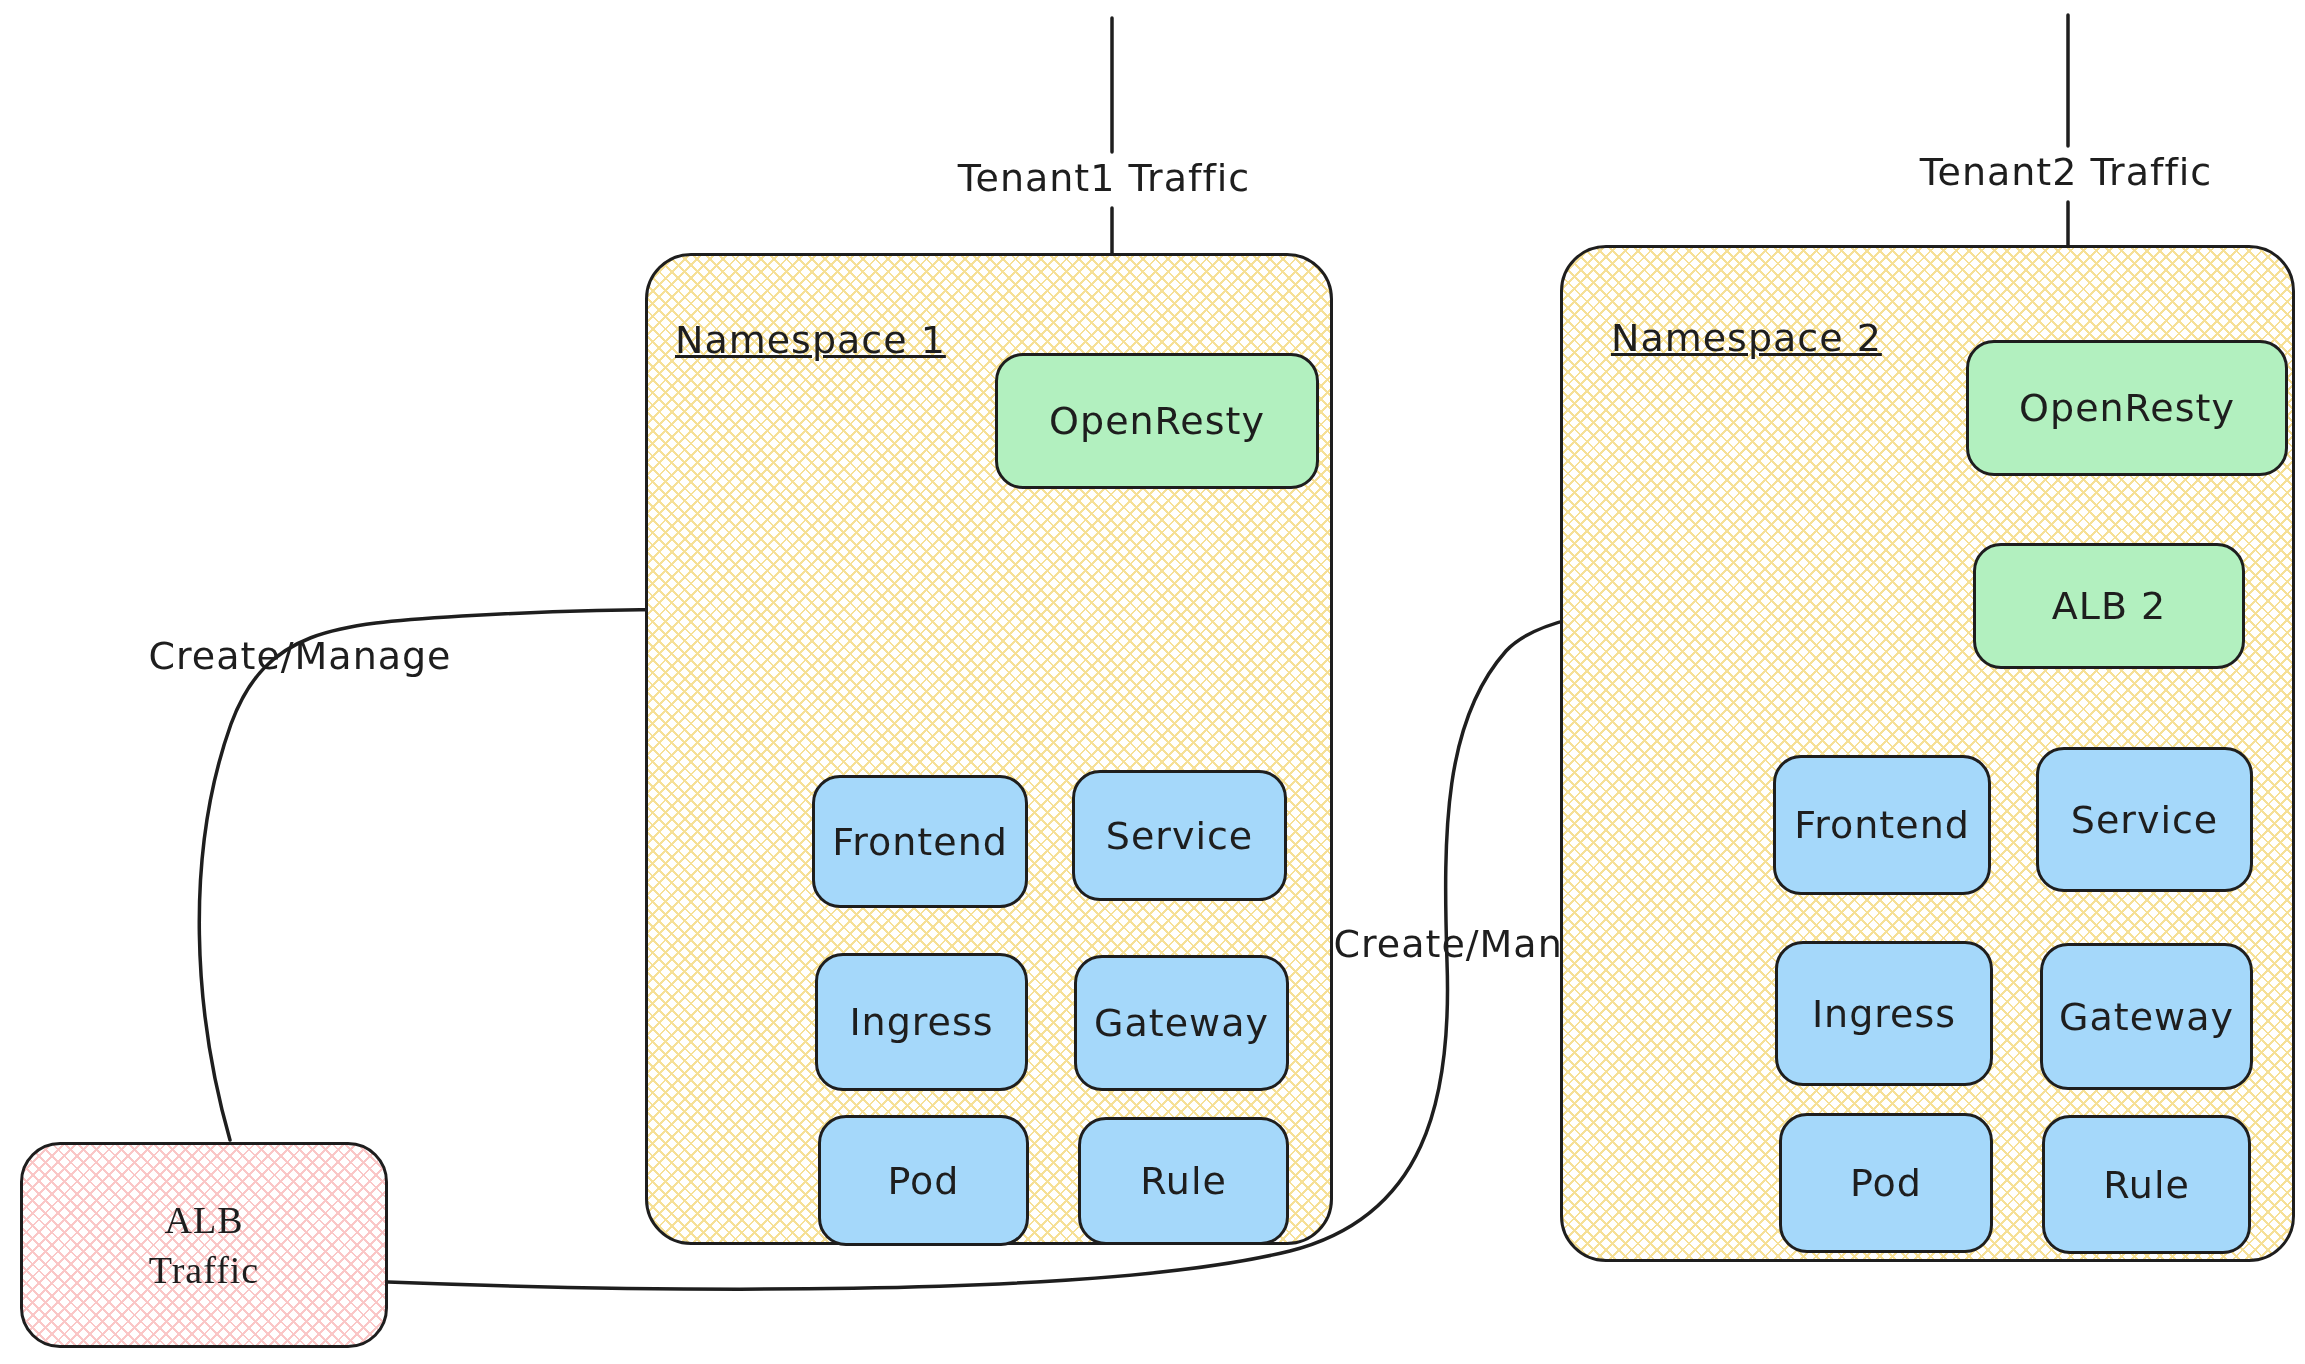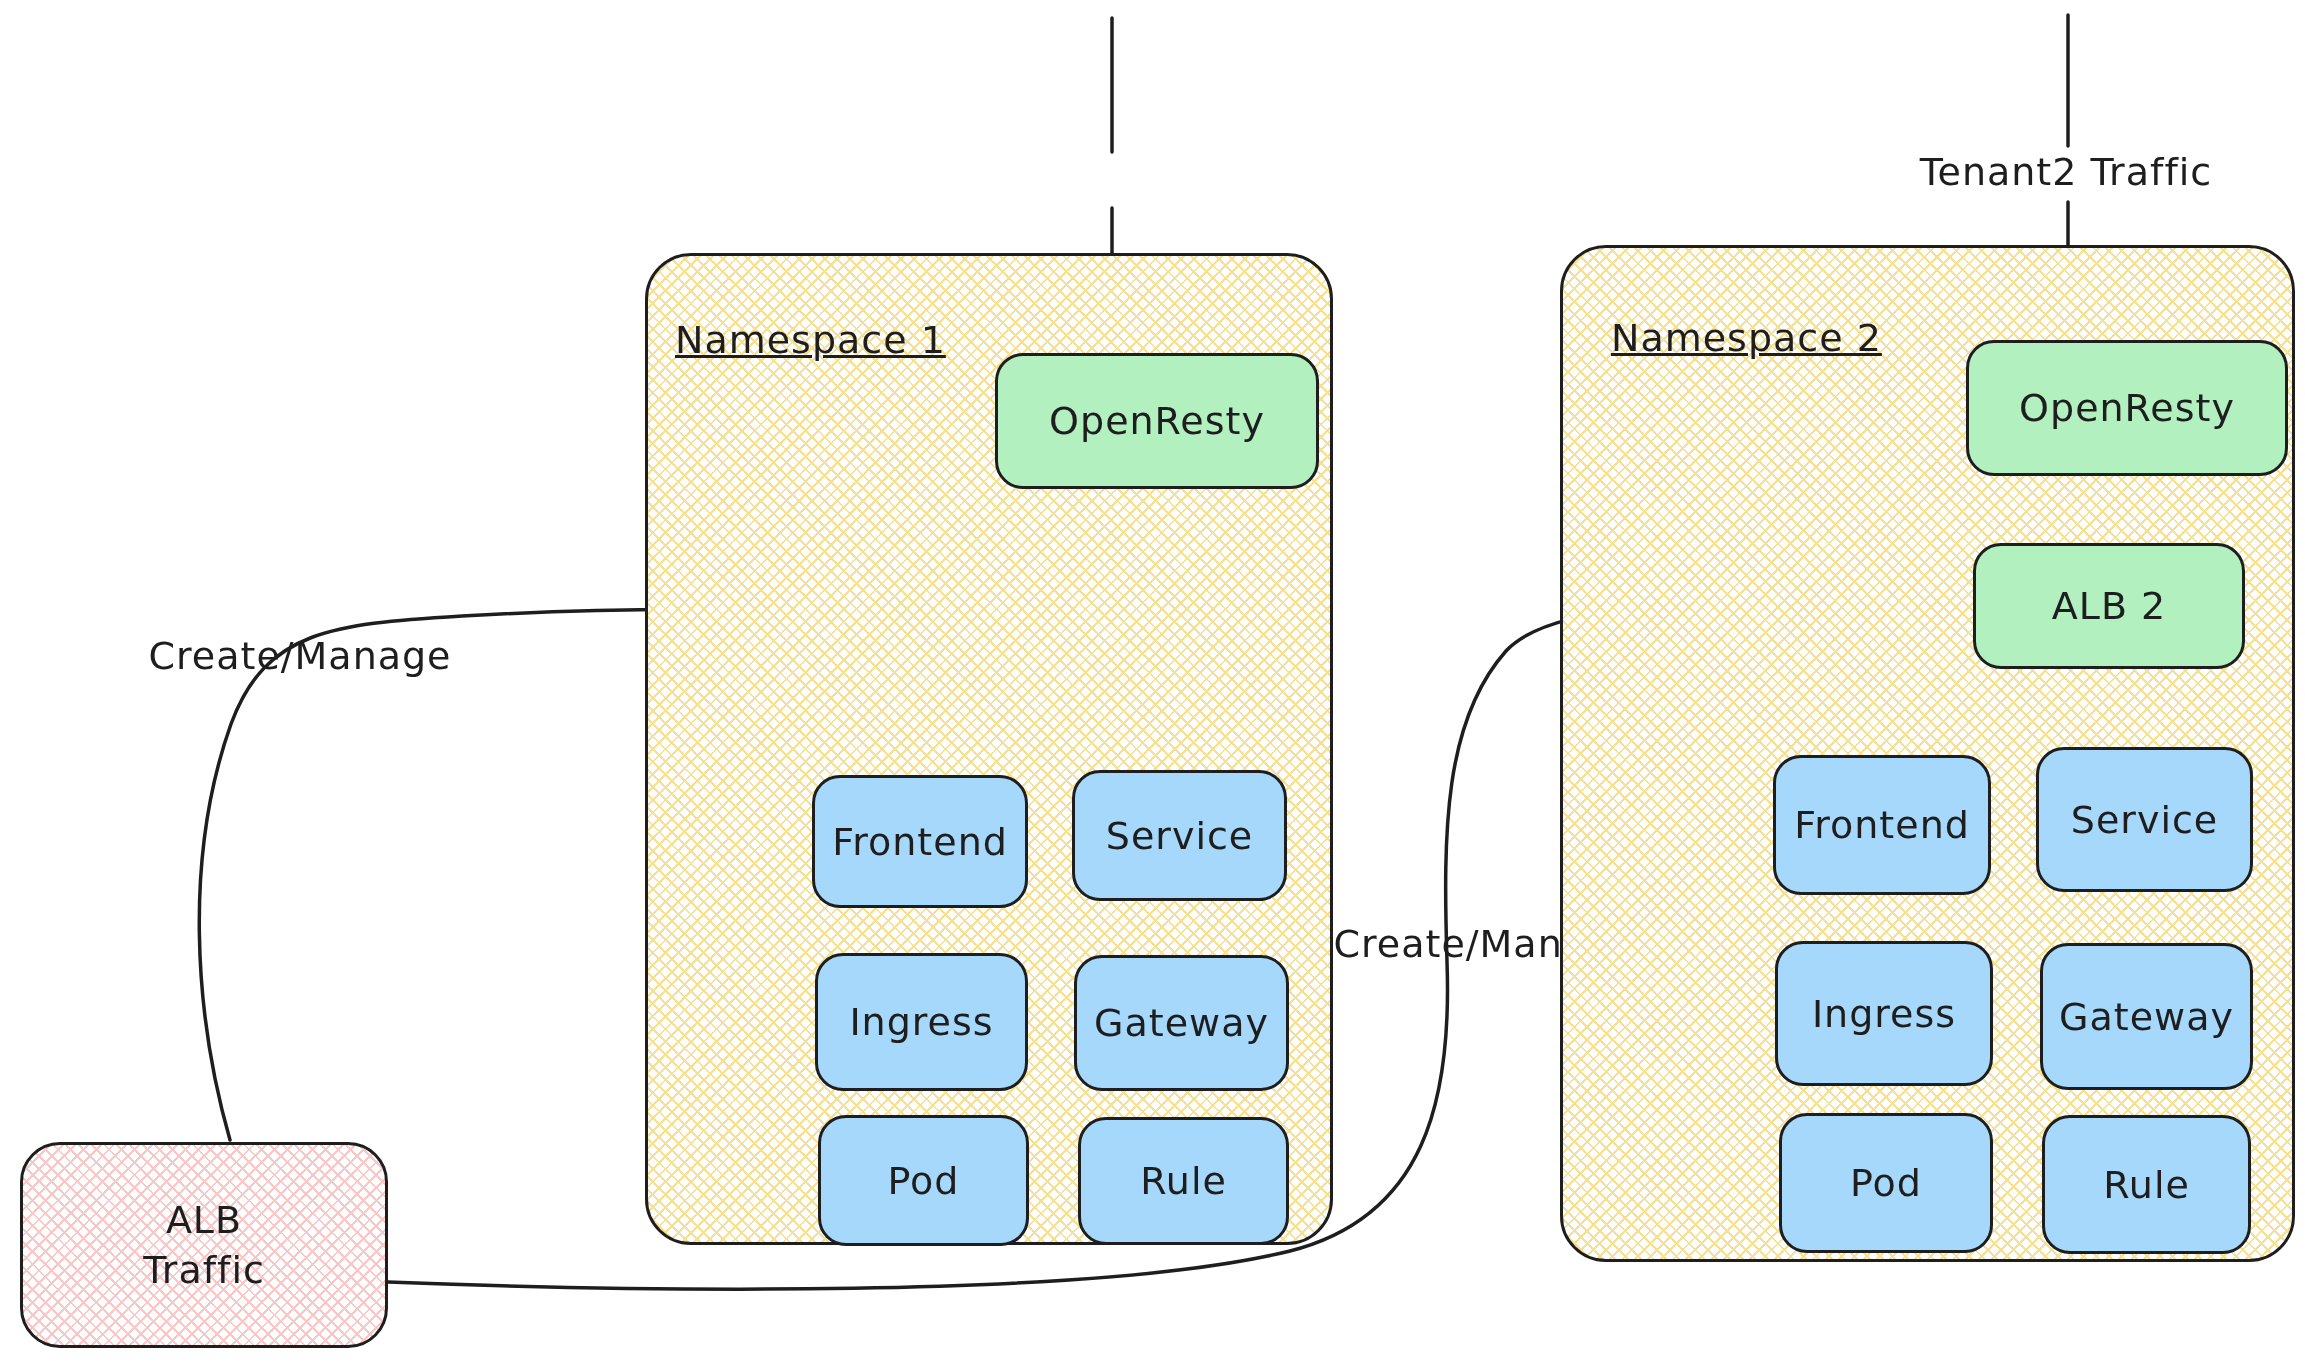--- a/index.html
+++ b/index.html
@@ -49,21 +49,21 @@
   .operator{
     position:absolute;
     border:3.5px solid #1e1e1e;
     border-radius:40px;
     background-color:#ffffff;
     background-image:
       repeating-linear-gradient(45deg,  #fac7c7 0px, #fac7c7 2px, transparent 2px, transparent 9px),
       repeating-linear-gradient(135deg, #fac7c7 0px, #fac7c7 2px, transparent 2px, transparent 9px);
     box-sizing:border-box;
     display:flex;flex-direction:column;align-items:center;justify-content:center;
-    font-size:38px;line-height:50px;letter-spacing:1px;
+    font-size:38px;line-height:50px;letter-spacing:1px;font-family:Liberation Serif, serif;
   }
 
   .flow-label{
     position:absolute;
     font-size:38px;
     letter-spacing:1px;
     white-space:nowrap;
     transform:translateX(-50%);
   }
 </style>
@@ -94,20 +94,21 @@
     <g>
       <path d="M 230 1140 C 194 1014 184 856 231 724 C 266 630 332 624 462 616 C 640 606 772 609 910 616"></path>
       <path d="M 860 593 L 914 617 L 862 645"></path>
     </g>
     <g>
       <path d="M 388 1282 C 624 1291 1092 1300 1290 1251 C 1424 1217 1452 1102 1447 962 C 1443 831 1444 721 1506 651 C 1552 601 1702 601 1868 606"></path>
       <path d="M 1818 583 L 1872 606 L 1820 634"></path>
     </g>
   </svg>
 
+  <div class="flow-label" style="left:1104px;top:156px;">Tenant1 Traffic</div>
   <div class="flow-label" style="left:2066px;top:150px;">Tenant2 Traffic</div>
   <div class="flow-label" style="left:300px;top:634px;">Create/Manage</div>
   <div class="flow-label" style="left:1485px;top:922px;">Create/Manage</div>
 
   <div class="ns" style="left:645px;top:253px;width:688px;height:992px;">
     <div class="ns-title" style="left:27px;top:62px;">Namespace 1</div>
     <div class="node node-green" style="left:302px;top:97px;width:324px;height:136px;">OpenResty</div>
     <div class="node node-blue" style="left:119px;top:519px;width:216px;height:133px;">Frontend</div>
     <div class="node node-blue" style="left:379px;top:514px;width:215px;height:131px;">Service</div>
     <div class="node node-blue" style="left:122px;top:697px;width:213px;height:138px;">Ingress</div>

